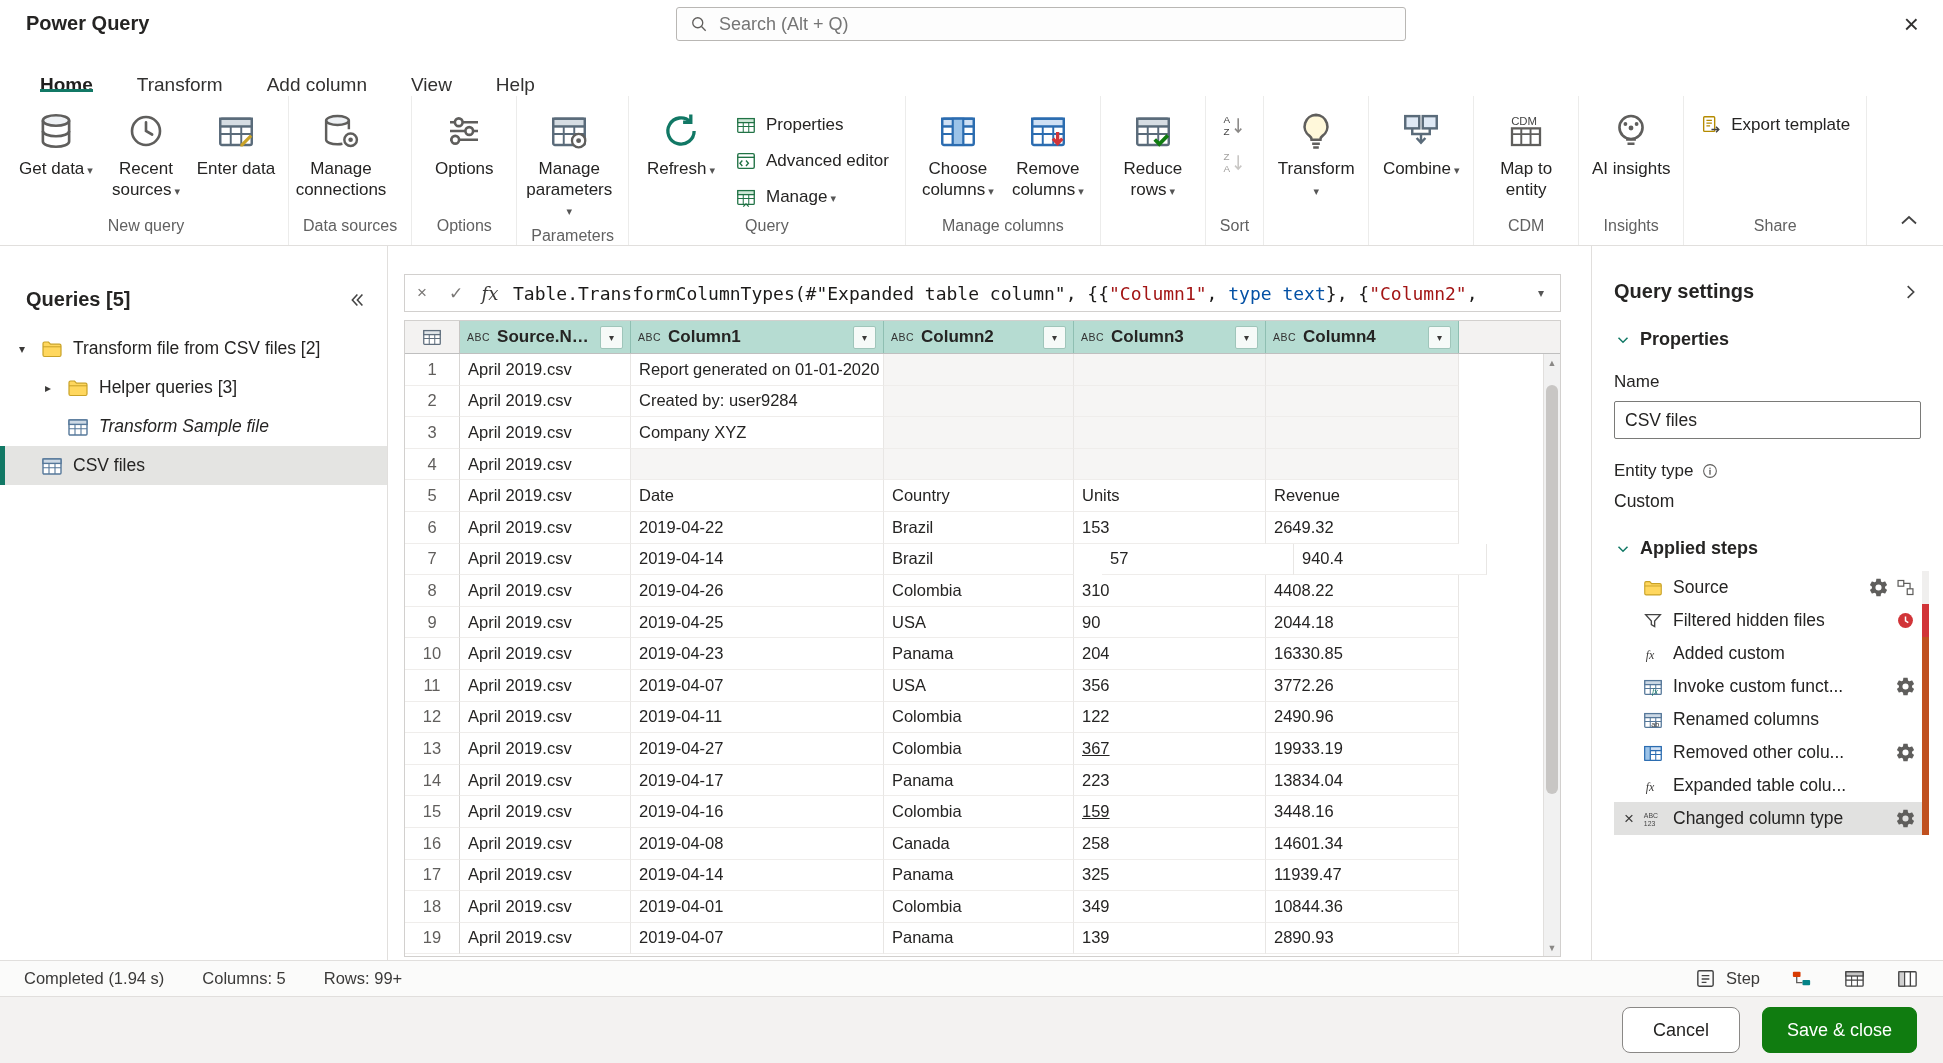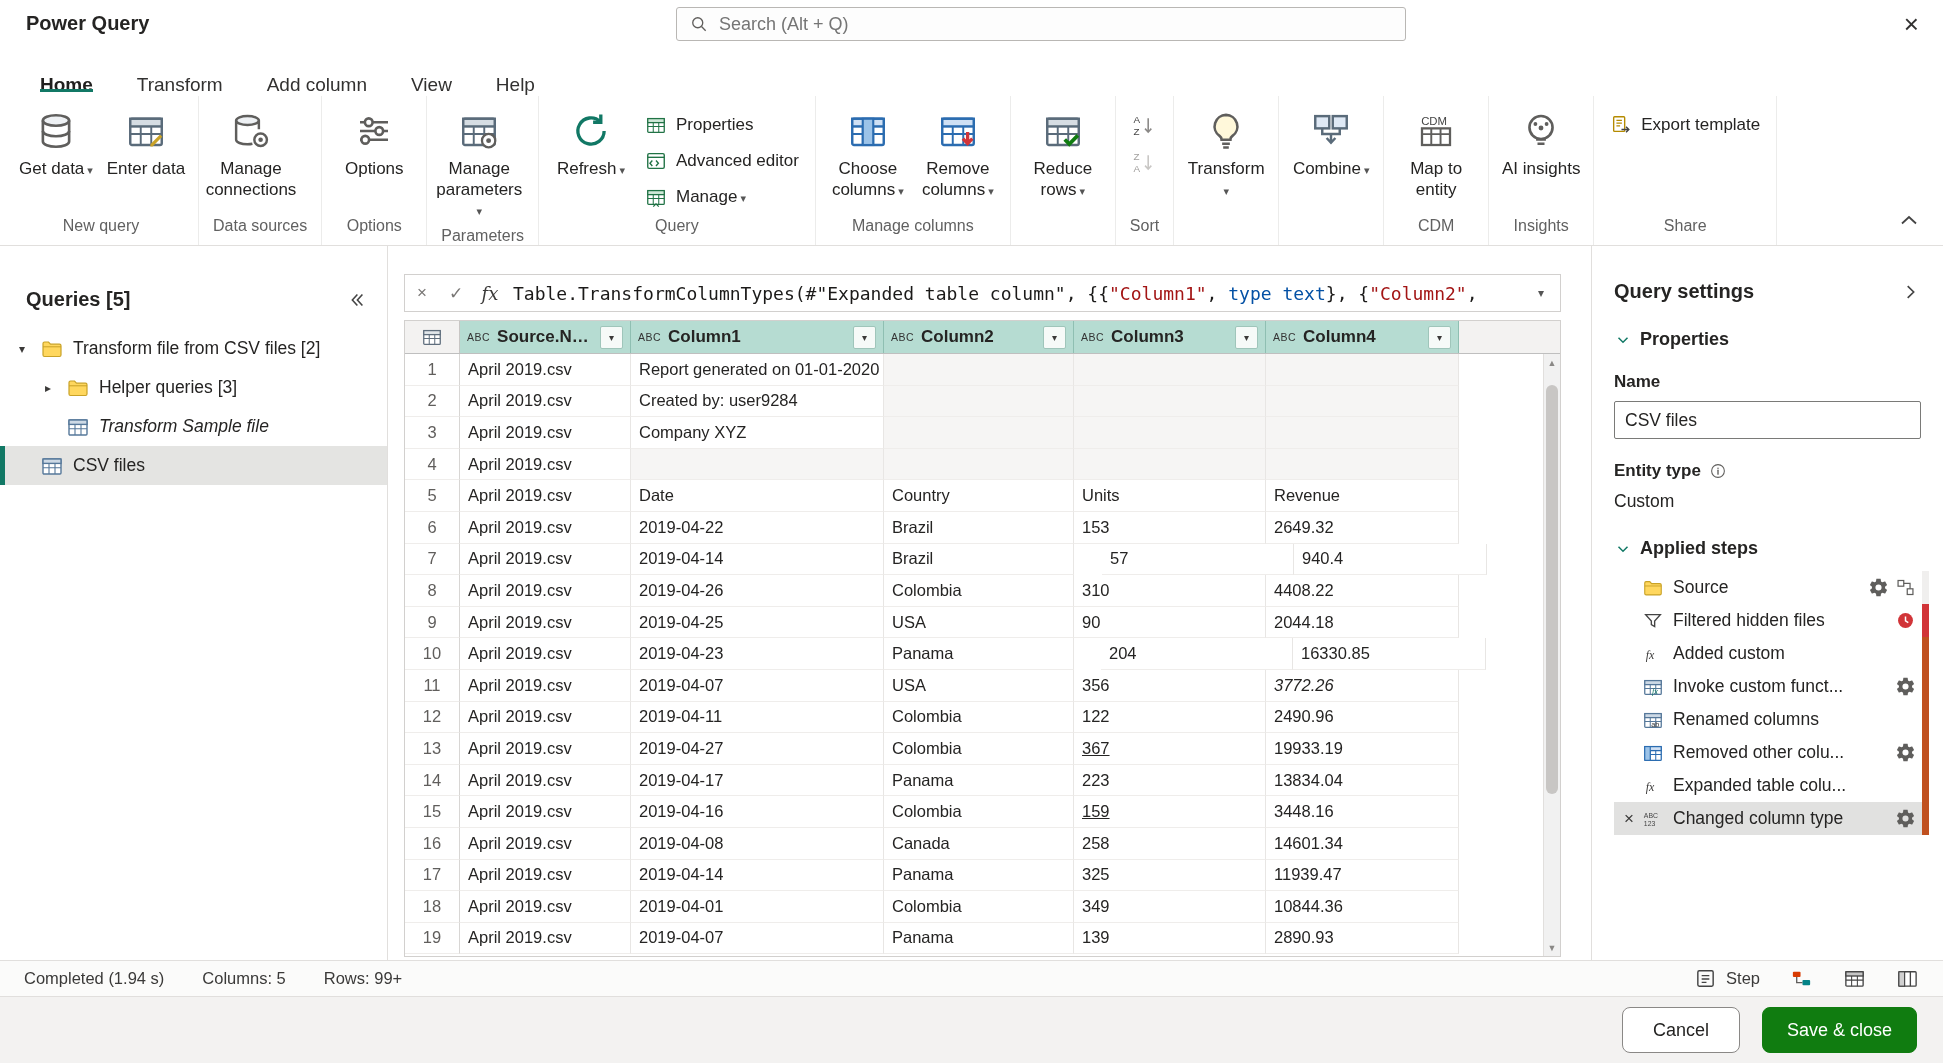--- a/index.html
+++ b/index.html
@@ -93,21 +93,21 @@
   .vs-thumb{position:absolute;left:2px;right:2px;top:14px;height:72%;background:#c8c6c4;border-radius:6px;cursor:grab}
 
   
   .settings{width:352px;flex:none;border-left:1px solid #e1dfdd;padding:34px 12px 0 22px;overflow:hidden}
   .qs-header{display:flex;align-items:center;padding-right:10px}
   .qs-title{font-size:20px;font-weight:700;flex:1}
   .qs-collapse{width:22px;height:22px;cursor:pointer}
   .qs-section{display:flex;align-items:center;gap:8px;margin-top:26px;cursor:pointer}
   .qs-section .icon{width:18px;height:18px}
   .qs-section-label{font-size:18px;font-weight:700}
-  .qs-field-label{font-size:17px;font-weight:700;margin-top:22px;display:flex;align-items:center;gap:8px}
+  .qs-field-label{font-size:17px;font-weight:400;margin-top:22px;display:flex;align-items:center;gap:8px}
   .qs-info{width:18px;height:18px;cursor:pointer}
   .name-input{margin-top:9px;width:calc(100% - 10px);height:38px;border:1px solid #7a7a78;border-radius:2px;font-size:17.5px;
               padding:0 10px;font-family:inherit;color:#252423;background:#fff}
   .qs-value{font-size:17.5px;margin-top:10px}
   .steps{margin-top:12px;margin-right:2px}
   .step{display:flex;align-items:center;height:33px;cursor:pointer;padding-left:2px}
   .step.selected{background:#e1e1e0}
   .step-lead{width:26px;flex:none;display:flex;align-items:center;justify-content:center;color:#3b3a39;font-size:17px}
   .step .icon{width:22px;height:22px;flex:none;margin-right:9px}
   .step-label{font-size:17.5px;flex:1;white-space:nowrap;overflow:hidden}
@@ -163,20 +163,29 @@
           <div class="rbuttons">
             <div class="rbtn large">
               <span class="icon">
                 <svg viewBox="0 0 24 24" xmlns="http://www.w3.org/2000/svg">
                   <ellipse cx="12" cy="6" rx="7.5" ry="3" fill="#eef1f4" stroke="#5f5e5c" stroke-width="1.5"></ellipse>
                   <path d="M4.5 6v12c0 1.7 3.4 3 7.5 3s7.5-1.3 7.5-3V6" fill="none" stroke="#5f5e5c" stroke-width="1.5"></path>
                   <path d="M4.5 12c0 1.7 3.4 3 7.5 3s7.5-1.3 7.5-3" fill="none" stroke="#5f5e5c" stroke-width="1.5"></path>
                 </svg>
               </span>
               <span class="rlabel">Get data<span class="chev"> ▾</span></span>
+            </div>
+            <div class="rbtn large">
+              <span class="icon">
+                <svg viewBox="0 0 24 24" xmlns="http://www.w3.org/2000/svg">
+                  <circle cx="12" cy="12" r="8" fill="none" stroke="#5f5e5c" stroke-width="1.5"></circle>
+                  <path d="M12 7v5l3.5 2" fill="none" stroke="#5f5e5c" stroke-width="1.5" stroke-linecap="round"></path>
+                </svg>
+              </span>
+              <span class="rlabel">Recent sources<span class="chev"> ▾</span></span>
             </div>
             <div class="rbtn large">
               <span class="icon">
                 <svg viewBox="0 0 24 24" xmlns="http://www.w3.org/2000/svg">
                   <rect x="3" y="5" width="18" height="15" rx="1" fill="#fff" stroke="#5a6b7a" stroke-width="1.4"></rect>
                   <rect x="3" y="5" width="18" height="4.4" fill="#d6dde3" stroke="#5a6b7a" stroke-width="1.4"></rect>
                   <path d="M3 13.7h18M9 9.4v10.6M15 9.4v10.6" stroke="#5a6b7a" stroke-width="1.1" fill="none"></path>
                   <path d="M14.5 19.5l5.5-5.5 1.3 1.3-5.5 5.5h-1.3v-1.3z" fill="#c9a227"></path>
                 </svg>
               </span>
@@ -618,31 +627,31 @@
               <div class="gcell" style="width: 190px;">USA</div>
               <div class="gcell" style="width: 192px;">90</div>
               <div class="gcell" style="width: 193px;">2044.18</div>
               <div class="gcell gfill"></div>
             </div>
             <div class="grow">
               <div class="gnum">10</div>
               <div class="gcell" style="width: 171px;">April 2019.csv</div>
               <div class="gcell" style="width: 253px;">2019-04-23</div>
               <div class="gcell" style="width: 190px;">Panama</div>
-              <div class="gcell" style="width: 192px; margin-left: 27px;">204</div>
+              <div class="gcell" style="width: 192px;">204</div>
               <div class="gcell" style="width: 193px;">16330.85</div>
               <div class="gcell gfill"></div>
             </div>
             <div class="grow">
               <div class="gnum">11</div>
               <div class="gcell" style="width: 171px;">April 2019.csv</div>
               <div class="gcell" style="width: 253px;">2019-04-07</div>
               <div class="gcell" style="width: 190px;">USA</div>
               <div class="gcell" style="width: 192px;">356</div>
-              <div class="gcell" style="width: 193px; font-style: italic;">3772.26</div>
+              <div class="gcell" style="width: 193px;">3772.26</div>
               <div class="gcell gfill"></div>
             </div>
             <div class="grow">
               <div class="gnum">12</div>
               <div class="gcell" style="width: 171px;">April 2019.csv</div>
               <div class="gcell" style="width: 253px;">2019-04-11</div>
               <div class="gcell" style="width: 190px;">Colombia</div>
               <div class="gcell" style="width: 192px;">122</div>
               <div class="gcell" style="width: 193px;">2490.96</div>
               <div class="gcell gfill"></div>

